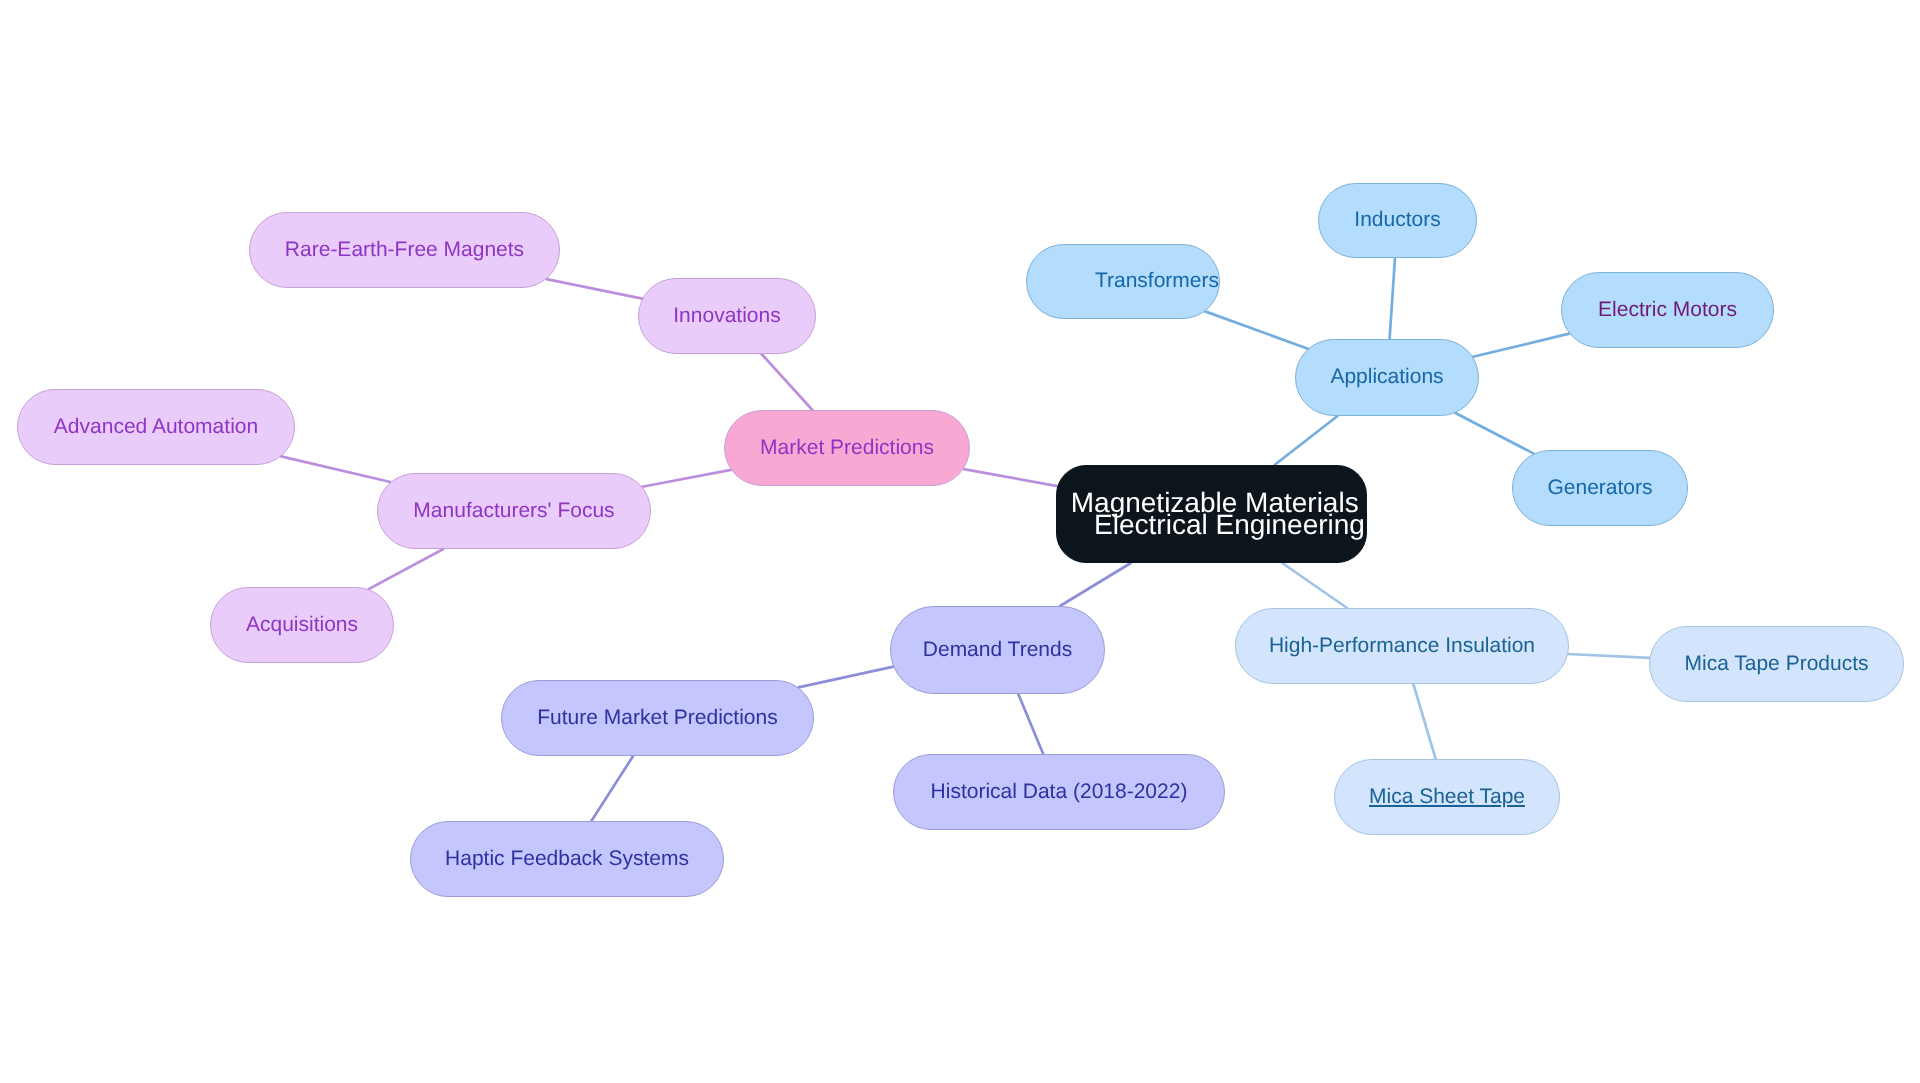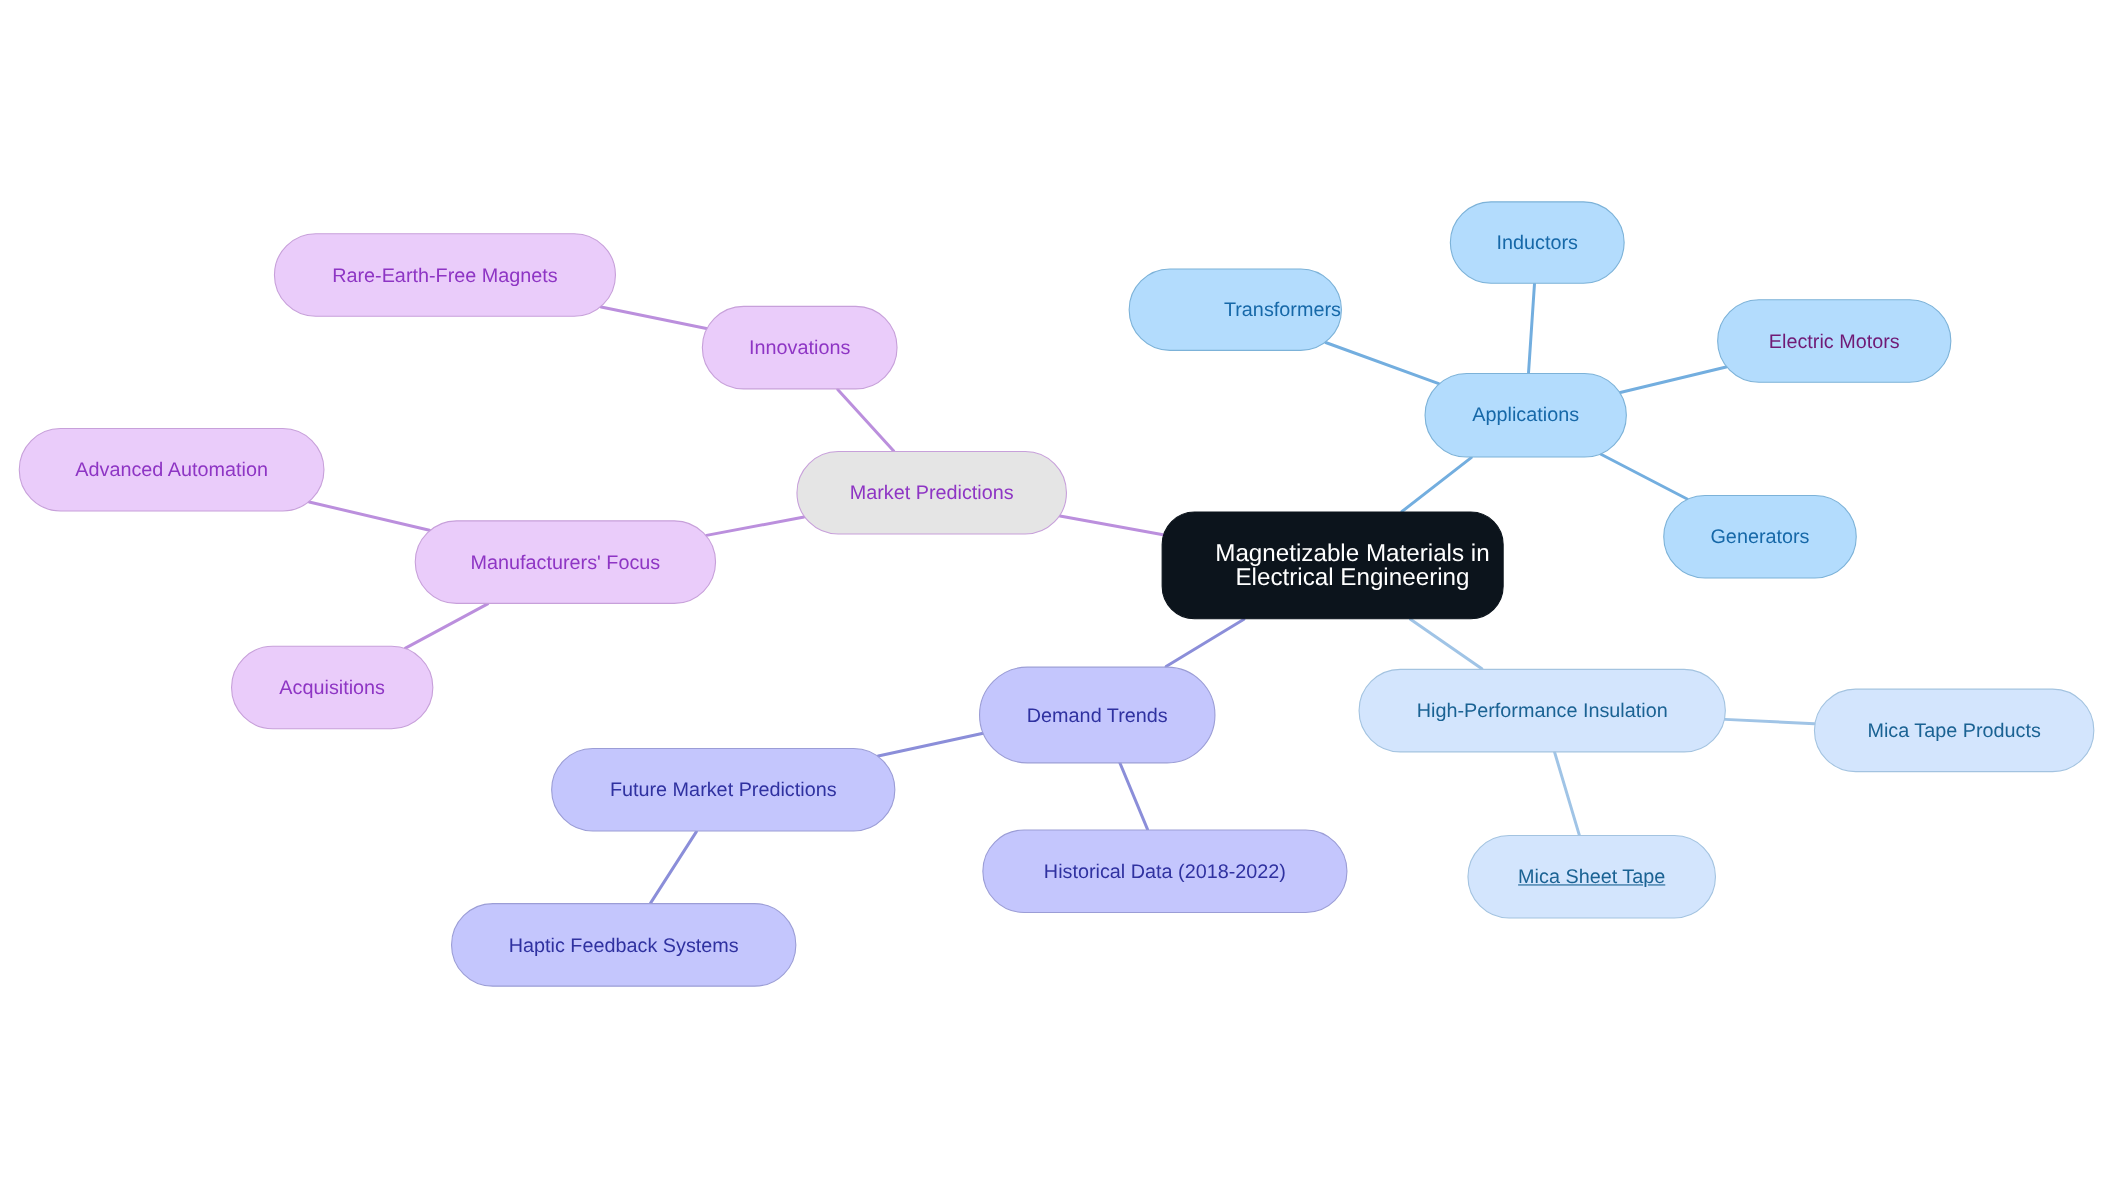--- a/index.html
+++ b/index.html
@@ -4,23 +4,23 @@
 <title>Magnetizable Materials in Electrical Engineering — Mind Map</title>
 <style>
   * { margin:0; padding:0; box-sizing:border-box; }
   html, body { width:1920px; height:1083px; overflow:hidden; }
   body { background:#ffffff; font-family:"Liberation Sans", sans-serif;
          -webkit-font-smoothing:antialiased; text-rendering:geometricPrecision; }
   #mindmap { position:relative; width:1920px; height:1083px; background:#ffffff; }
   #edge-layer { position:absolute; left:0; top:0; width:1920px; height:1083px; pointer-events:none; }
   .node { position:absolute; display:flex; align-items:center; justify-content:center;
           border:1px solid transparent; border-radius:999px; text-align:center;
-          font-size:18px; line-height:1.25; }
+          font-size:21px; line-height:1.25; }
   .node .label { display:block; white-space:pre; }
-  .node.root { border-radius:30px; font-size:22px; line-height:21.6px;padding-left:36px; }
+  .node.root { border-radius:30px; font-size:28px; line-height:21.6px;padding-left:36px; }
 </style>
 </head>
 <body>
 
 <div id="mindmap">
   <svg id="edge-layer" viewBox="0 0 1920 1083" xmlns="http://www.w3.org/2000/svg">
     <line class="edge" stroke-linecap="round" x1="1274.5" y1="465" x2="1337.5" y2="416" stroke="#73aedf" stroke-width="2.7"></line>
     <line class="edge" stroke-linecap="round" x1="1307.91" y1="348.74" x2="1205.16" y2="311.38" stroke="#73aedf" stroke-width="2.7"></line>
     <line class="edge" stroke-linecap="round" x1="1389.57" y1="339" x2="1394.99" y2="258" stroke="#73aedf" stroke-width="2.7"></line>
     <line class="edge" stroke-linecap="round" x1="1472.97" y1="356.81" x2="1569.25" y2="333.64" stroke="#73aedf" stroke-width="2.7"></line>
@@ -73,21 +73,21 @@
   </div>
   <div class="node" style="left: 501px; top: 680px; width: 313px; height: 76px; background-color: rgb(196, 198, 253); border-color: rgb(155, 157, 214); color: rgb(47, 49, 160);">
     <span class="label">Future Market Predictions</span>
   </div>
   <div class="node" style="left: 410px; top: 821px; width: 314px; height: 76px; background-color: rgb(196, 198, 253); border-color: rgb(155, 157, 214); color: rgb(47, 49, 160);">
     <span class="label">Haptic Feedback Systems</span>
   </div>
   <div class="node" style="left: 893px; top: 754px; width: 332px; height: 76px; background-color: rgb(196, 198, 253); border-color: rgb(155, 157, 214); color: rgb(47, 49, 160);">
     <span class="label">Historical Data (2018-2022)</span>
   </div>
-  <div class="node" style="left: 724px; top: 410px; width: 246px; height: 76px; background-color: #e5e5e5; border-color: rgb(199, 160, 218); color: rgb(142, 53, 196);">
+  <div class="node" style="left: 724px; top: 410px; width: 246px; height: 76px; background-color: #f9a8d4; border-color: rgb(199, 160, 218); color: rgb(142, 53, 196);">
     <span class="label">Market Predictions</span>
   </div>
   <div class="node" style="left: 638px; top: 278px; width: 178px; height: 76px; background-color: rgb(234, 204, 250); border-color: rgb(199, 160, 218); color: rgb(142, 53, 196);">
     <span class="label">Innovations</span>
   </div>
   <div class="node" style="left: 249px; top: 212px; width: 311px; height: 76px; background-color: rgb(234, 204, 250); border-color: rgb(199, 160, 218); color: rgb(142, 53, 196);">
     <span class="label">Rare-Earth-Free Magnets</span>
   </div>
   <div class="node" style="left: 377px; top: 473px; width: 274px; height: 76px; background-color: rgb(234, 204, 250); border-color: rgb(199, 160, 218); color: rgb(142, 53, 196);">
     <span class="label">Manufacturers' Focus</span>

